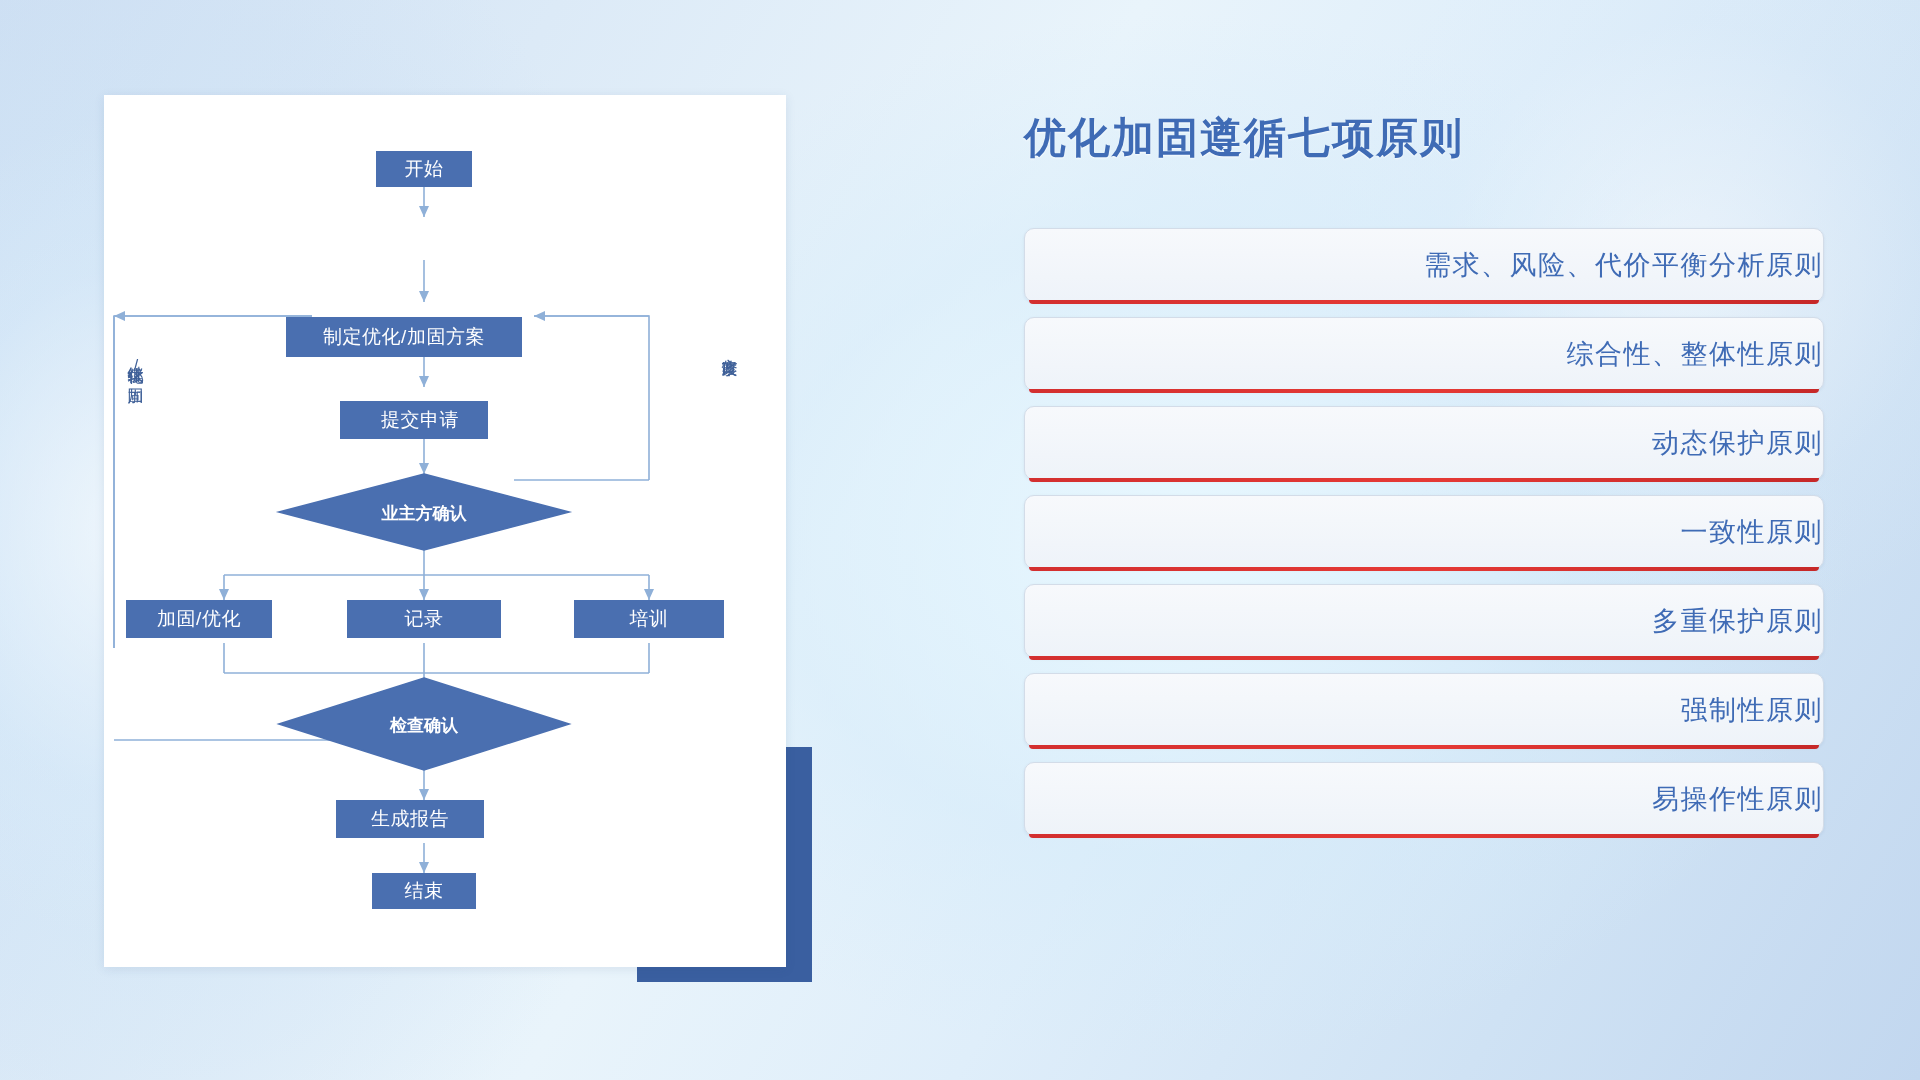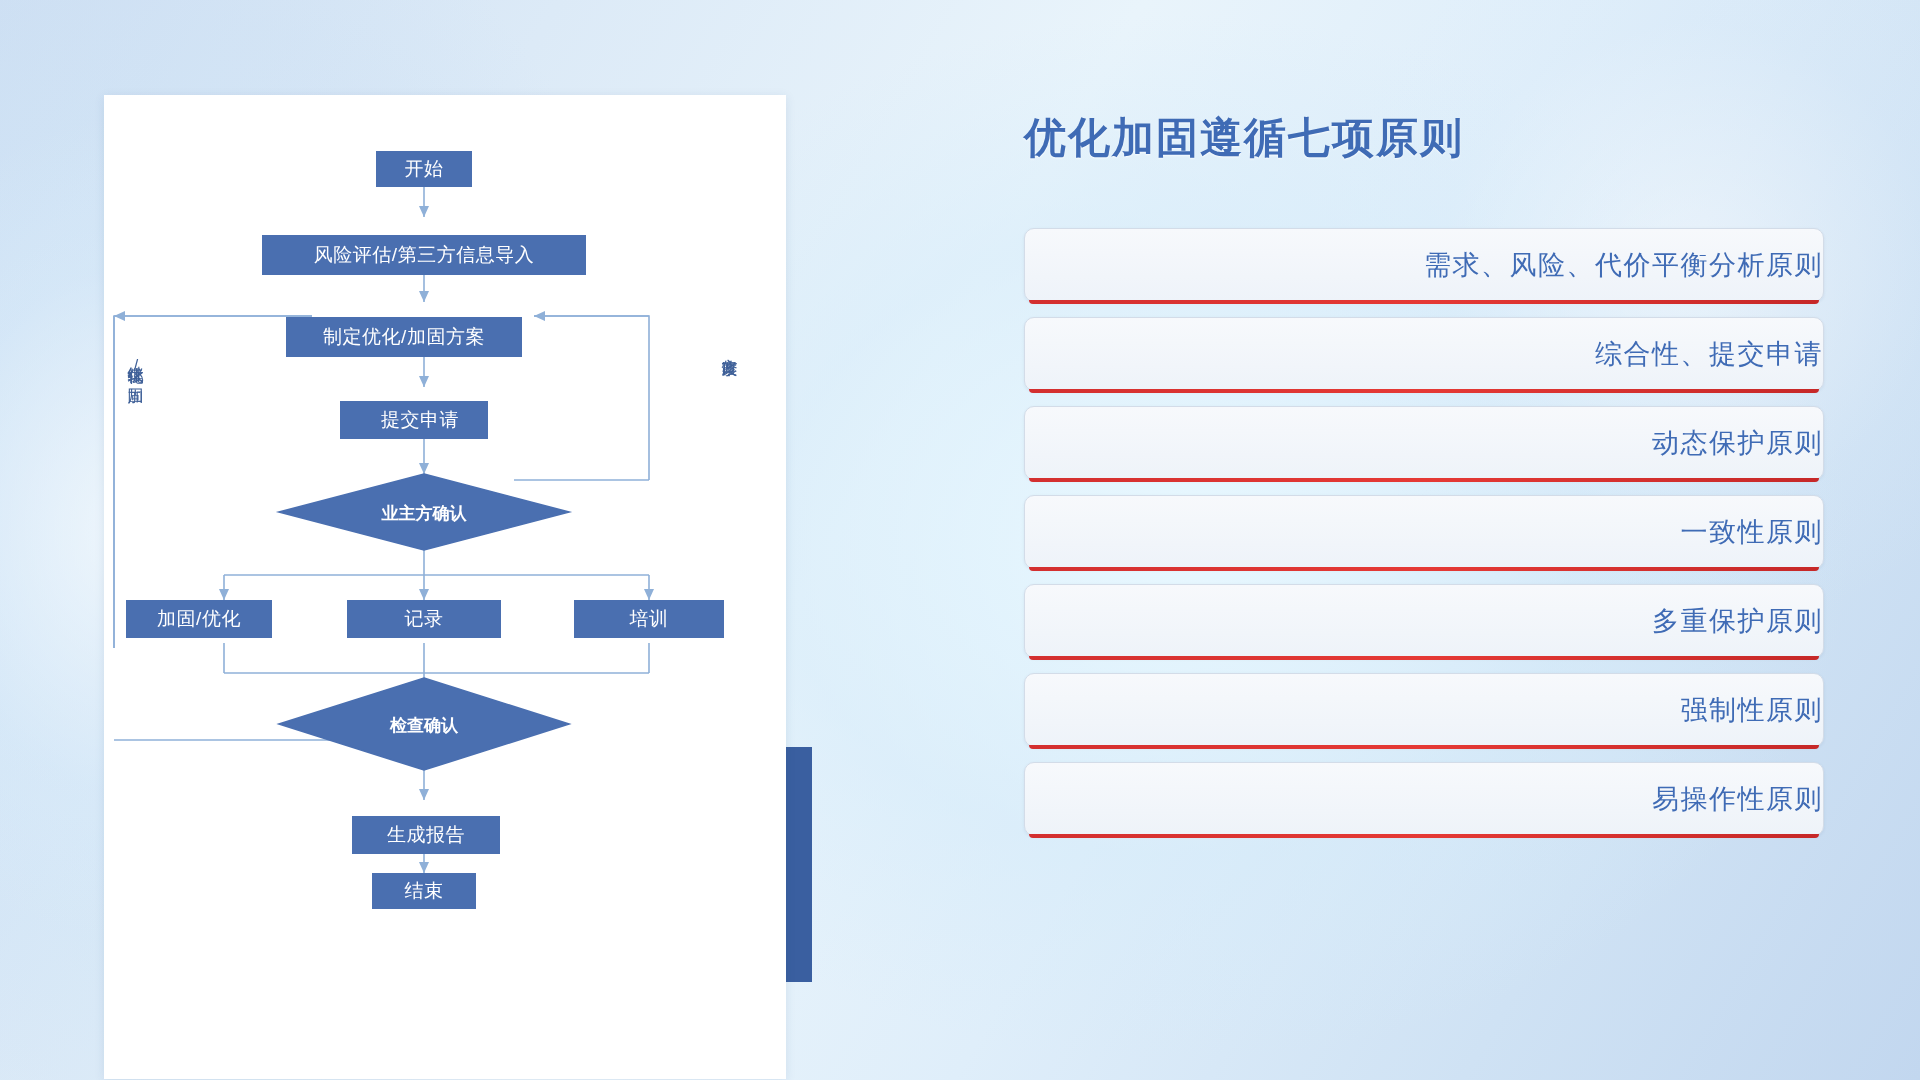--- a/index.html
+++ b/index.html
@@ -32,21 +32,21 @@
   
   .card-shadow {
     position: absolute;
     left: 637px; top: 747px;
     width: 175px; height: 235px;
     background: #3a5fa0;
   }
   .flow-card {
     position: absolute;
     left: 104px; top: 95px;
-    width: 682px; height: 984px;
+    width: 682px; height: 872px;
     background: #ffffff;
     box-shadow: 0 2px 10px rgba(40,70,120,0.10);
   }
   .flow-svg { position: absolute; left: 0; top: 0; }
 
   .node {
     position: absolute;
     background: #4a6fb0;
     color: #ffffff;
     font-size: 19px;
@@ -179,23 +179,20 @@
 
       <polygon points="320,379 465,417 320,455 175,417" fill="#4a6fb0" stroke="#4a6fb0"></polygon>
       <polygon points="320,583 465,629 320,675 175,629" fill="#4a6fb0" stroke="#4a6fb0"></polygon>
     </g>
   </svg>
 
   <div class="node" style="left:272px; top:56px; width:96px; height:36px;">
     <span>开始</span>
   </div>
 
-  <div class="node wide" style="left:158px; top:140px; width:324px; height:40px;">
-    <span>风险评估/第三方信息导入</span>
-  </div>
 
   <div class="node wide" style="left:182px; top:222px; width:236px; height:40px;">
     <span>制定优化/加固方案</span>
   </div>
 
   <div class="node" style="left:236px; top:306px; width:148px; height:38px;padding-left:12px;">
     <span>提交申请</span>
   </div>
 
   <div class="diamond-label" style="left:230px; top:404px; width:180px; height:28px;">
@@ -211,42 +208,42 @@
   </div>
 
   <div class="node" style="left:470px; top:505px; width:150px; height:38px;">
     <span>培训</span>
   </div>
 
   <div class="diamond-label" style="left:245px; top:616px; width:150px; height:28px;">
     <span>检查确认</span>
   </div>
 
-  <div class="node" style="left:248px; top:705px; width:148px; height:38px;margin-top:16px;">
+  <div class="node" style="left:232px; top:705px; width:148px; height:38px;">
     <span>生成报告</span>
   </div>
 
   <div class="node" style="left:268px; top:778px; width:104px; height:36px;">
     <span>结束</span>
   </div>
 
   <div class="vlabel" style="left:22px; top:258px; height:200px;">继续优化/加固</div>
 
   <div class="vlabel" style="left:616px; top:250px; height:140px;">方案修改</div>
 
 </div>
 
 <div class="right-title">优化加固遵循七项原则</div>
 
 <div class="principles">
   <div class="principle">
     <span>需求、风险、代价平衡分析原则</span>
   </div>
   <div class="principle">
-    <span>综合性、提交申请</span>
+    <span>综合性、整体性原则</span>
   </div>
   <div class="principle">
     <span>动态保护原则</span>
   </div>
   <div class="principle">
     <span>一致性原则</span>
   </div>
   <div class="principle">
     <span>多重保护原则</span>
   </div>

